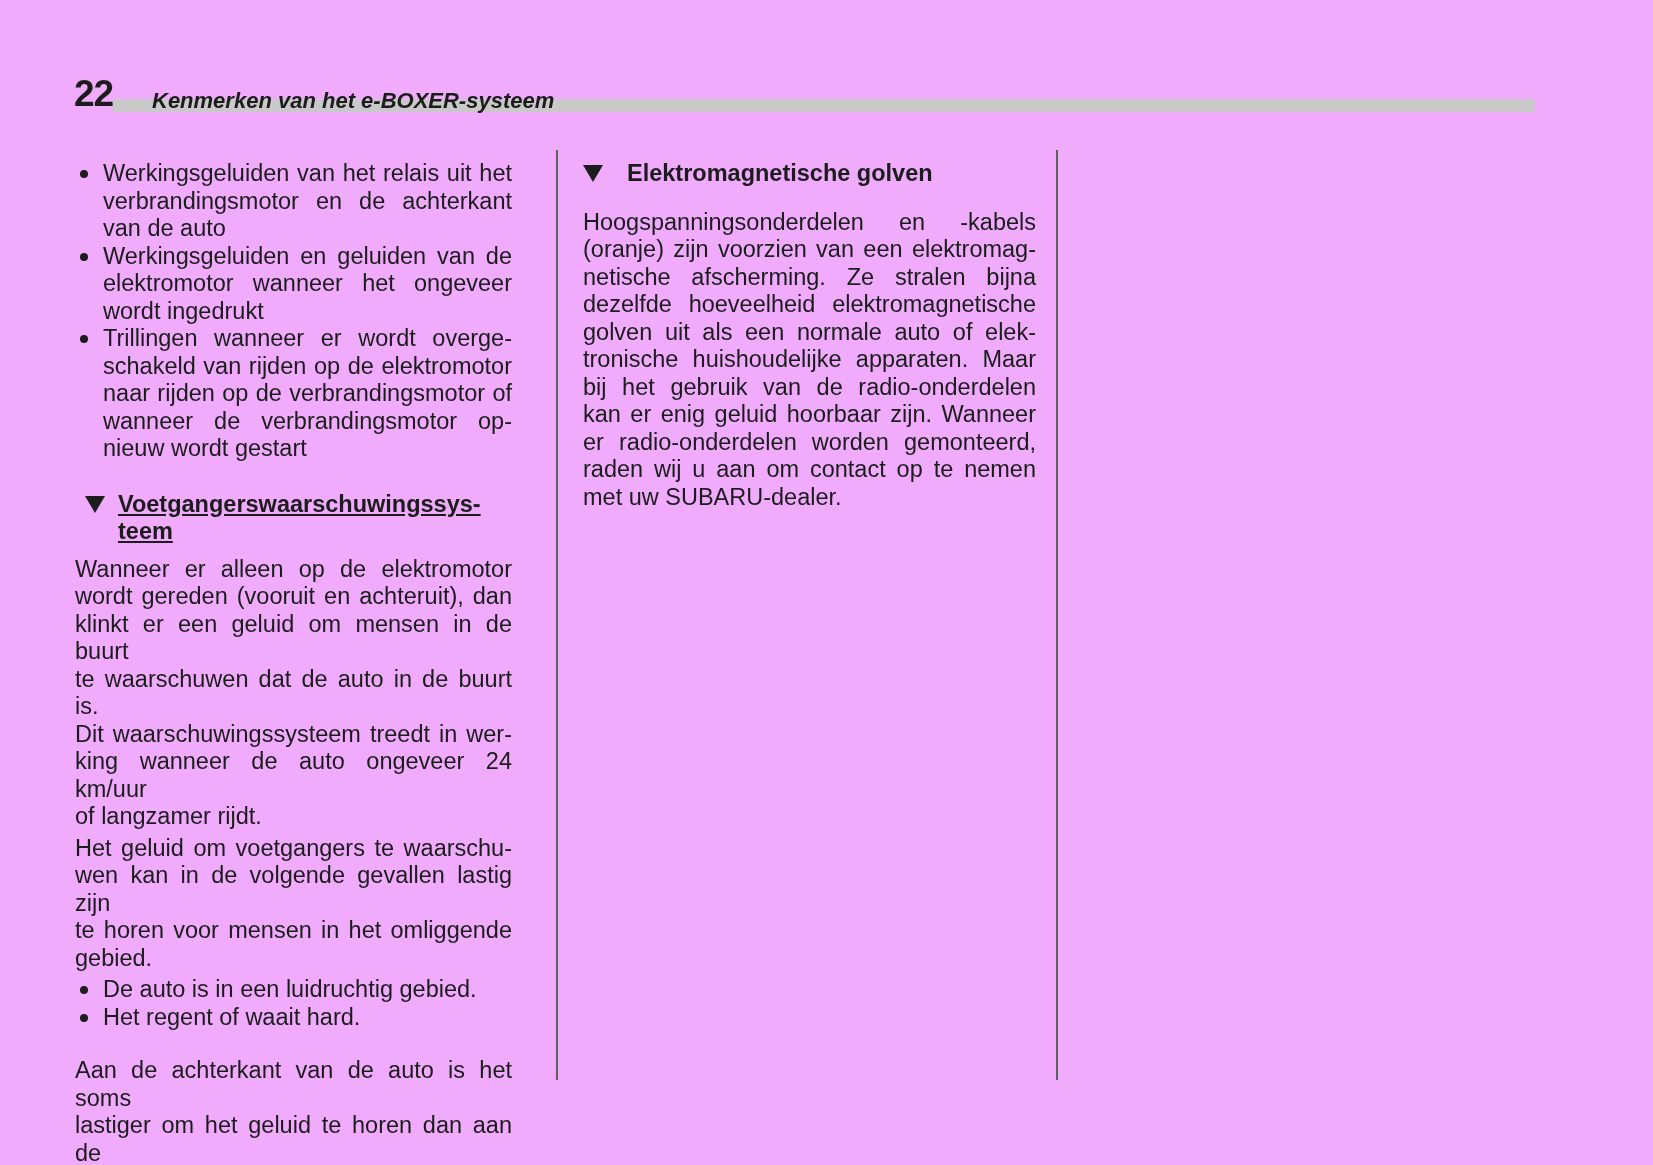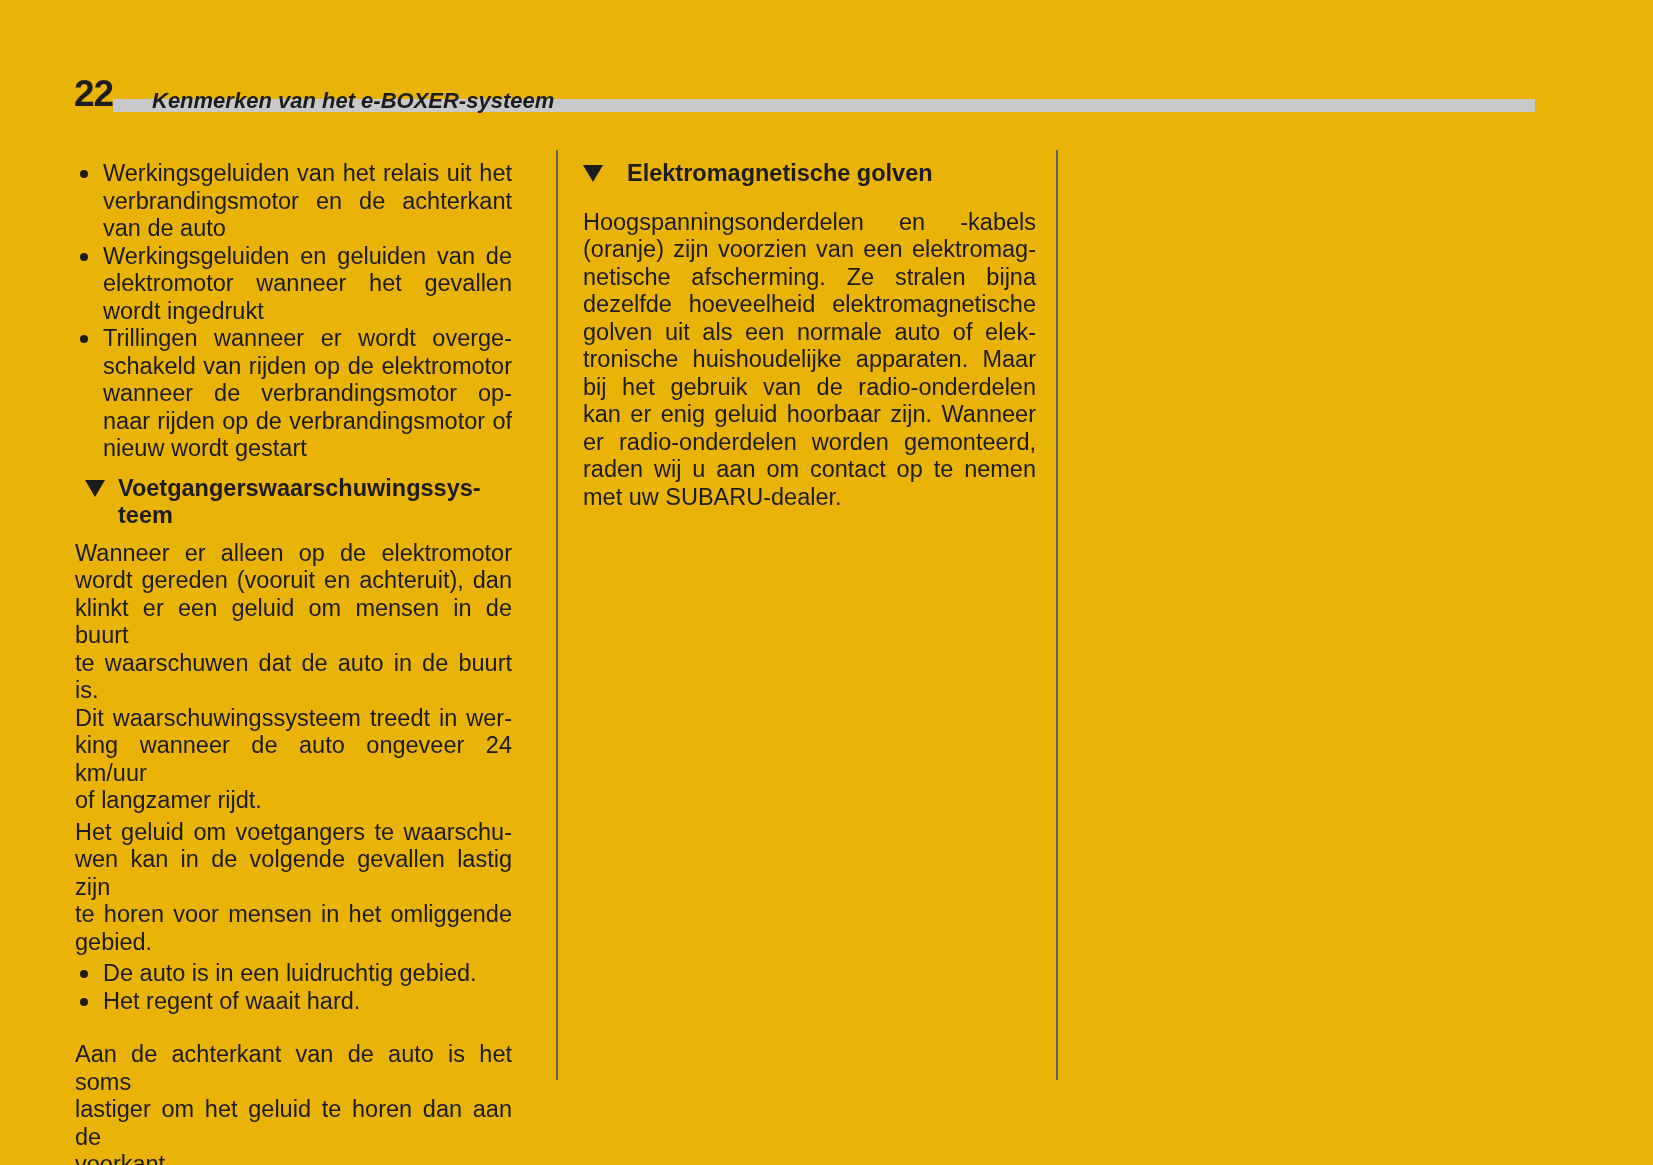--- a/index.html
+++ b/index.html
@@ -1,19 +1,19 @@
 <!DOCTYPE html>
 <html><head>
 <meta charset="utf-8">
 <style>
   * { margin:0; padding:0; box-sizing:border-box; }
   html,body { width:1653px; height:1165px; background:#ffffff; }
   body { position:relative; font-family:"Liberation Sans", "DejaVu Sans", sans-serif; color:#1c1c1c; }
 
-  .page { position:absolute; inset:0; background:#eab308; overflow:hidden; }
+  .page { position:absolute; inset:0; background:#f0abfc; overflow:hidden; }
 
   
   .page-number { position:absolute; left:74px; top:75px; font-size:37px; font-weight:bold; line-height:1; letter-spacing:-1px; }
   .header-bar { position:absolute; left:113px; top:99px; width:1422px; height:13px; background:#c9c9c9; }
   .header-title { position:absolute; left:152px; top:90px; font-size:22px; font-weight:bold; font-style:italic; line-height:22px;text-align:center; }
 
   
   .divider { position:absolute; top:150px; width:2px; height:930px; background:#5f5f5f; }
   .divider.d1 { left:556px; }
   .divider.d2 { left:1056px; }
@@ -29,21 +29,21 @@
   
   .bullet { position:relative; padding-left:28px; }
   .dot { position:absolute; left:5px; top:10px; width:8px; height:8px; border-radius:50%; background:#1c1c1c; }
 
   
   .heading { position:relative; font-weight:bold; }
   .heading .htxt { display:block; }
   .tri { position:absolute; top:5px; width:0; height:0;
          border-left:10px solid transparent; border-right:10px solid transparent;
          border-top:17px solid #1c1c1c; }
-  .heading.hl { padding-left:43px; margin-top:12px; margin-bottom:10px; }
+  .heading.hl { padding-left:43px; margin-top:28px; margin-bottom:10px;text-decoration:underline; }
   .heading.hl .tri { left:10px; }
   .heading.hr { padding-left:44px; margin-bottom:21px; }
   .heading.hr .tri { left:0; }
 
   .para.p1 { margin-top:0; }
   .para.p2 { margin-top:4px; }
   .blist2 { margin-top:4px; }
   .para.p3 { margin-top:26px; }
 </style>
 </head>
@@ -63,30 +63,30 @@
     <div class="bullet">
       <span class="dot"></span>
       <div class="line j">Werkingsgeluiden van het relais uit het</div>
       <div class="line j">verbrandingsmotor en de achterkant</div>
       <div class="line">van de auto</div>
     </div>
 
     <div class="bullet">
       <span class="dot"></span>
       <div class="line j">Werkingsgeluiden en geluiden van de</div>
-      <div class="line j">elektromotor wanneer het gevallen</div>
+      <div class="line j">elektromotor wanneer het ongeveer</div>
       <div class="line">wordt ingedrukt</div>
     </div>
 
     <div class="bullet">
       <span class="dot"></span>
       <div class="line j">Trillingen wanneer er wordt overge-</div>
       <div class="line j">schakeld van rijden op de elektromotor</div>
+      <div class="line j">naar rijden op de verbrandingsmotor of</div>
       <div class="line j">wanneer de verbrandingsmotor op-</div>
-      <div class="line j">naar rijden op de verbrandingsmotor of</div>
       <div class="line">nieuw wordt gestart</div>
     </div>
 
     <div class="heading hl">
       <span class="tri"></span>
       <span class="htxt">Voetgangerswaarschuwingssys-</span>
       <span class="htxt">teem</span>
     </div>
 
     <div class="para p1">

